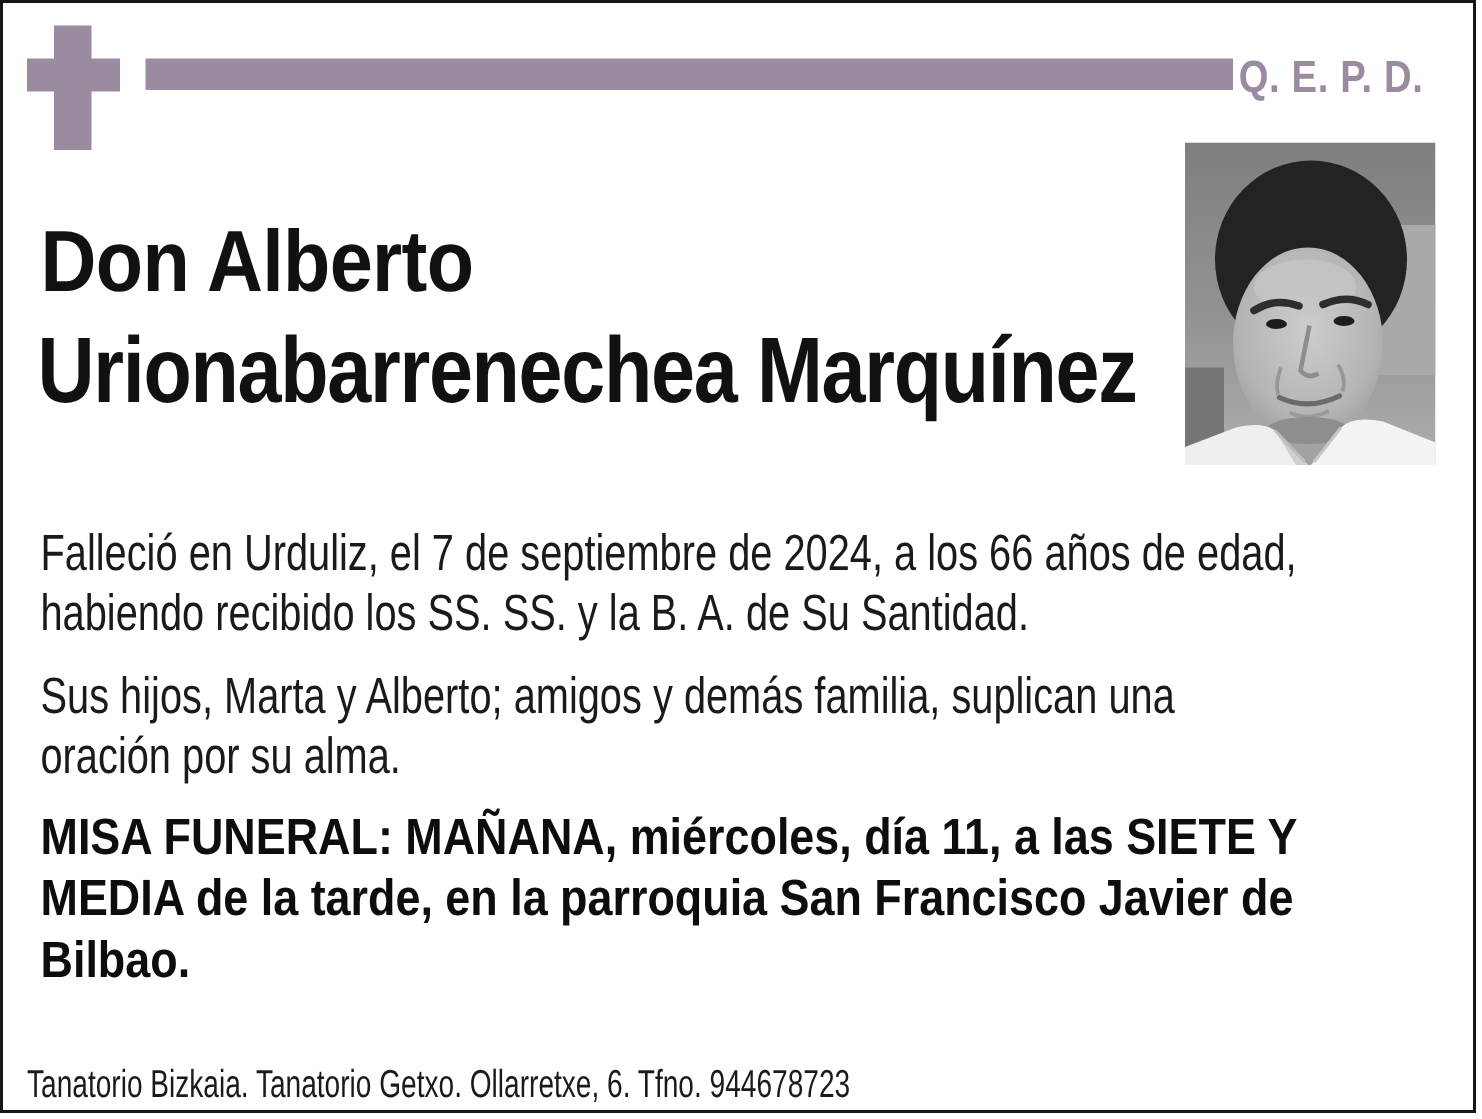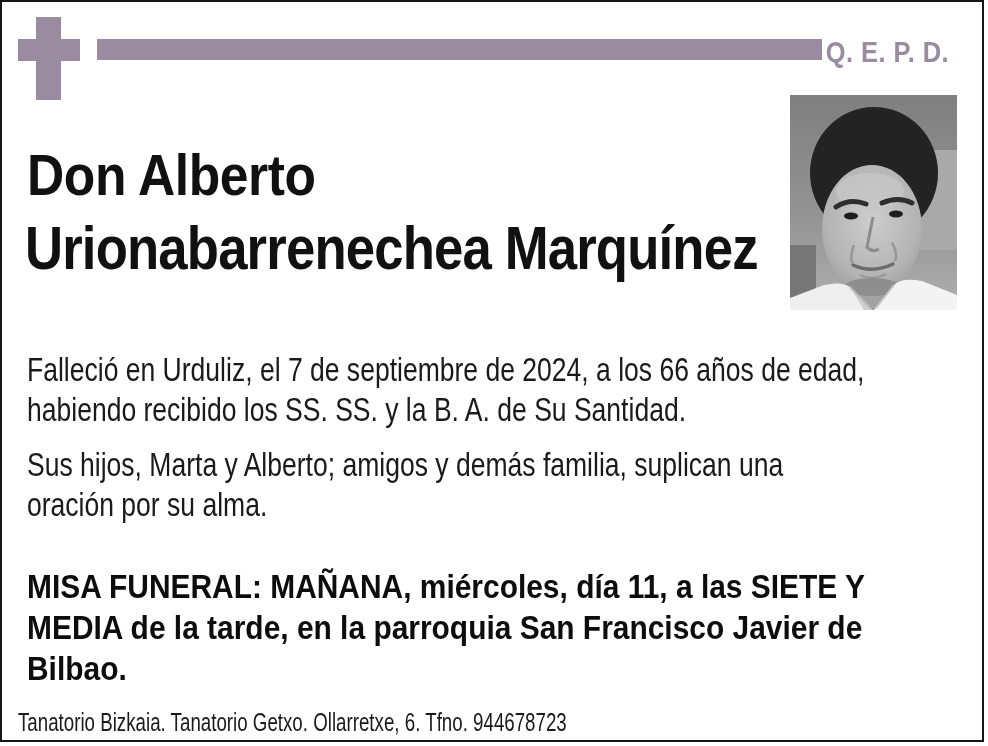--- a/index.html
+++ b/index.html
@@ -44,21 +44,21 @@
     letter-spacing:-1px;
   }
   
   .para{position:absolute;left:27px;color:#1a1a1a;}
   .para .ln{
     display:block;font-size:34px;line-height:40px;white-space:nowrap;
     transform:scaleX(0.78);transform-origin:0 0;
   }
   .p1{top:349px;}
   .p2{top:444px;}
-  .p3{top:566px;font-weight:bold;color:#0d0d0d;}
+  .p3{top:538px;font-weight:bold;color:#0d0d0d;}
   .p3 .ln{line-height:41px;transform:scaleX(0.88);}
   
   .footer{
     position:absolute;left:18px;top:709px;
     font-size:26px;line-height:26px;color:#1a1a1a;
     white-space:nowrap;transform:scaleX(0.72);transform-origin:0 0;
   }
 </style>
 </head>
 <body>

